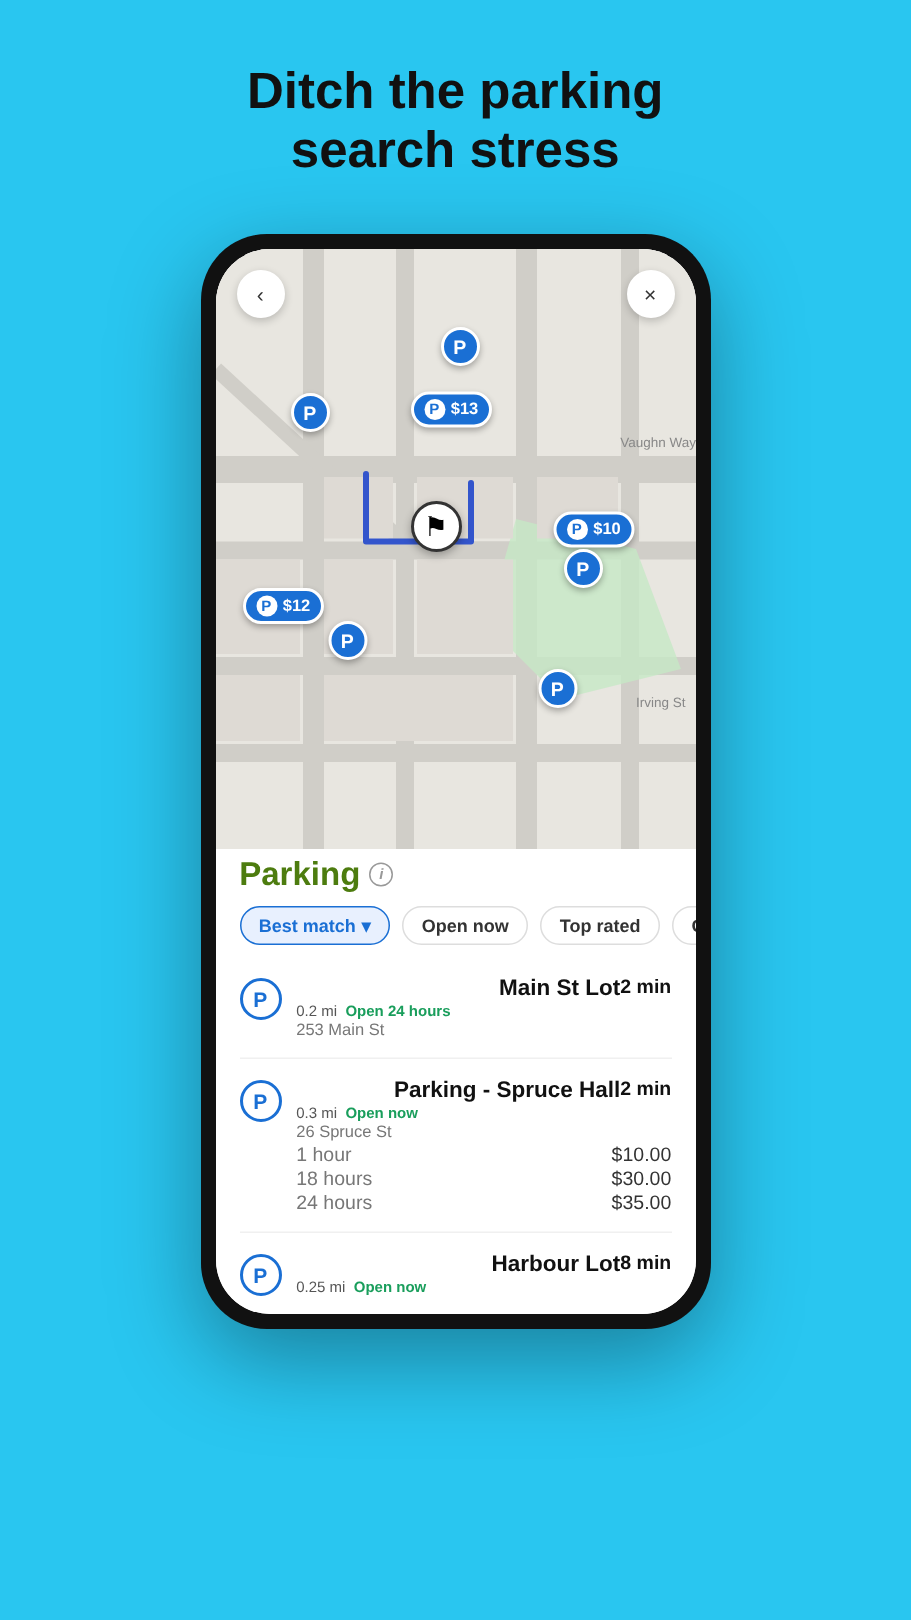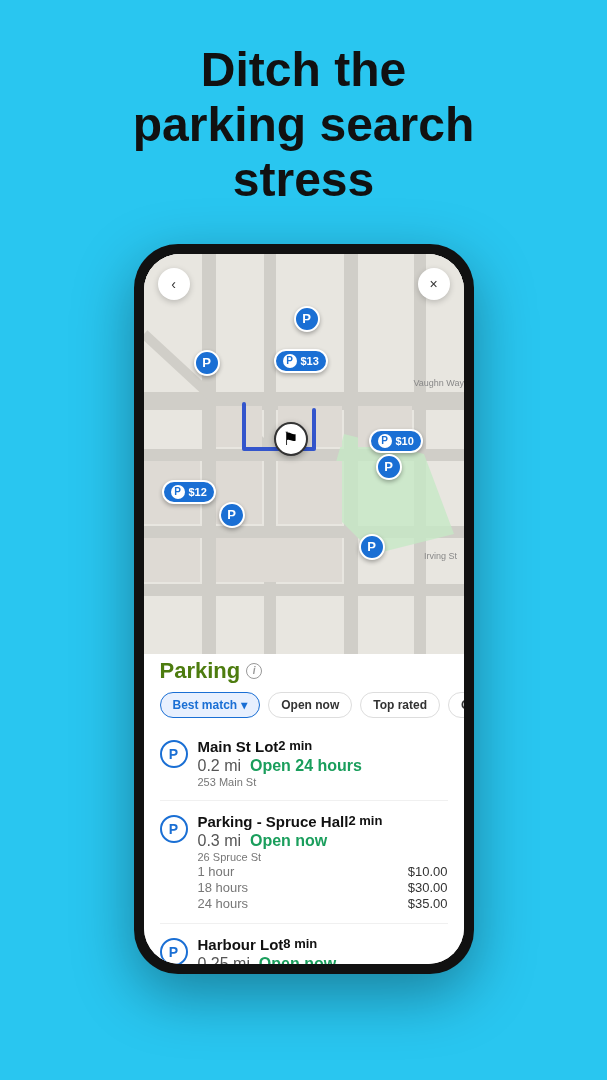--- a/index.html
+++ b/index.html
@@ -8,21 +8,21 @@
       height: 1080px;
       background-color: #29C6F0;
       font-family: -apple-system, BlinkMacSystemFont, 'Segoe UI', sans-serif;
       overflow: hidden;
       display: flex;
       flex-direction: column;
       align-items: center;
     }
 
     .headline {
-      font-size: 48px;
+      font-size: 34px;
       font-weight: 800;
       color: #111;
       text-align: center;
       margin-top: 42px;
       line-height: 1.15;
       width: 380px;
     }
 
     .phone-wrapper {
       margin-top: 36px;
@@ -221,38 +221,38 @@
       flex-shrink: 0;
       margin-top: 2px;
     }
 
     .parking-info {
       flex: 1;
     }
 
     .parking-name-row {
       display: flex;
-      justify-content: flex-start;
+      justify-content: flex-end;
       align-items: flex-start;
     }
 
     .parking-name {
       font-size: 15px;
       font-weight: 700;
       color: #111;
     }
 
     .parking-time {
       font-size: 13px;
       font-weight: 600;
       color: #111;
     }
 
     .parking-detail {
-      font-size: 16px;
+      font-size: 10px;
       color: #555;
       margin-top: 2px;
     }
 
     .open-now {
       color: #1a9e5c;
       font-weight: 600;
     }
 
     .parking-address {

